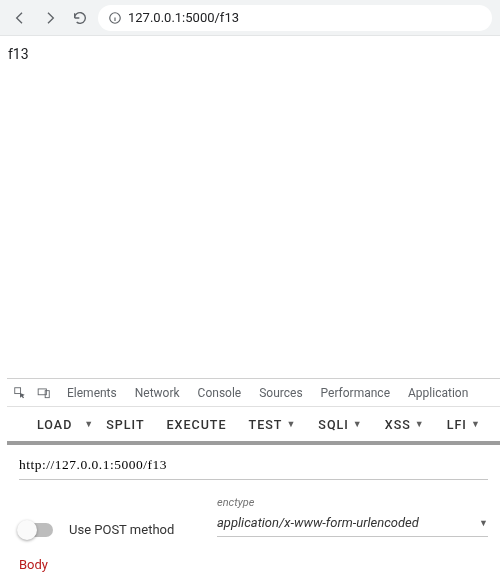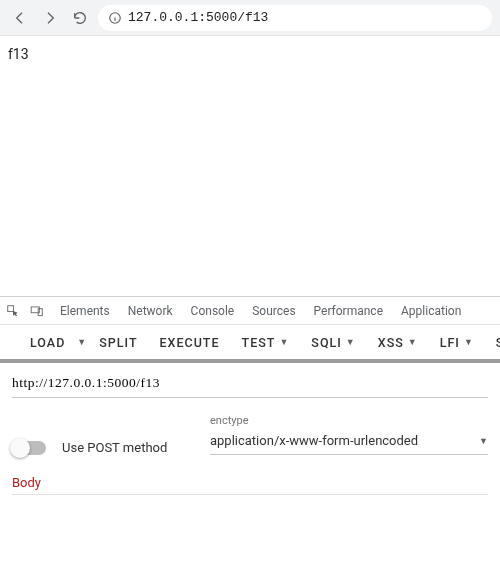--- a/index.html
+++ b/index.html
@@ -1,32 +1,32 @@
 <!DOCTYPE html>
 <html><head>
 <meta charset="utf-8">
 <style>
   * { box-sizing: border-box; margin: 0; padding: 0; }
   html, body { width: 500px; height: 572px; font-family: -apple-system, BlinkMacSystemFont, "Segoe UI", Roboto, Arial, sans-serif; font-size: 13px; color: #202124; overflow: hidden; background: #fff; }
 
   
-  .browser-bar { display: flex; align-items: center; height: 36px; background: #f1f3f4; padding: 0 8px; gap: 6px; border-bottom: 1px solid #e3e5e6; font-family: Liberation Mono, monospace; }
+  .browser-bar { display: flex; align-items: center; height: 36px; background: #f1f3f4; padding: 0 8px; gap: 6px; border-bottom: 1px solid #e3e5e6; }
   .nav-btn { width: 24px; height: 24px; display: flex; align-items: center; justify-content: center; color: #5f6368; cursor: default; border-radius: 50%; }
   .nav-btn[data-interactable="true"] { cursor: pointer; }
   .nav-btn svg { width: 16px; height: 16px; stroke: #5f6368; fill: none; stroke-width: 2; }
   .addr { flex: 1; display: flex; align-items: center; background: #fff; border-radius: 14px; height: 26px; padding: 0 10px; gap: 6px; color: #5f6368; }
   .addr svg { width: 14px; height: 14px; stroke: #5f6368; fill: none; stroke-width: 2; }
   .addr-text { font-size: 13px; color: #202124; }
 
   
   .page { padding: 10px 8px; height: calc(100% - 36px - 228px); overflow: auto; }
   .page-text { font-size: 14px; }
 
   
-  .devtools { position: absolute; bottom: 0; left: 0; right: 0; height: 276px; border-top: 1px solid #d0d0d0; background: #fff; display: flex; flex-direction: column; }
+  .devtools { position: absolute; bottom: 0; left: 7px; right: 0; height: 194px; border-top: 1px solid #d0d0d0; background: #fff; display: flex; flex-direction: column; }
 
   .dt-tabs { display: flex; align-items: center; height: 28px; border-bottom: 1px solid #e0e0e0; padding: 0 4px; gap: 2px; color: #5f6368; font-size: 12px; }
   .dt-tab-icon { width: 18px; height: 18px; display: flex; align-items: center; justify-content: center; margin-right: 4px; cursor: pointer; }
   .dt-tab-icon svg { width: 14px; height: 14px; stroke: #5f6368; fill: none; stroke-width: 1.5; }
   .dt-tab { padding: 0 8px; height: 100%; display: flex; align-items: center; cursor: pointer; white-space: nowrap; }
 
   
   .ext-bar { display: flex; align-items: center; height: 34px; padding: 0 20px; gap: 2px; font-size: 12.5px; font-weight: 500; letter-spacing: 1px; color: #333; white-space: nowrap; overflow: hidden; }
   .ext-btn { display: flex; align-items: center; padding: 0 10px; height: 100%; cursor: pointer; }
   .ext-btn .caret { margin-left: 4px; }
@@ -38,21 +38,21 @@
   .panel { padding: 8px 12px 0 12px; overflow: hidden; flex: 1; }
   .fld-label { font-size: 11px; color: #757575; margin-bottom: 2px; }
   .url-input { width: 100%; border: none; border-bottom: 1px solid #c6c6c6; padding: 4px 0 6px 0; font-family: Liberation Serif, serif; font-size: 13.5px; letter-spacing: 0.5px; outline: none; background: transparent; }
 
   .row2 { display: flex; align-items: flex-end; margin-top: 16px; gap: 18px; }
   .toggle-wrap { display: flex; align-items: center; gap: 16px; min-width: 180px; }
   .toggle { position: relative; width: 34px; height: 14px; background: #bdbdbd; border-radius: 14px; cursor: pointer; }
   .toggle-knob { position: absolute; left: -2px; top: -3px; width: 20px; height: 20px; border-radius: 50%; background: #fafafa; box-shadow: 0 1px 3px rgba(0,0,0,0.35); }
   .toggle-label { font-size: 13px; color: #333; }
 
-  .enctype { flex: 1; }
+  .enctype { flex: 1; font-style: italic; }
   .select-row { display: flex; align-items: center; justify-content: space-between; border-bottom: 1px solid #c6c6c6; padding: 4px 0 6px 0; cursor: pointer; }
   .select-val { font-size: 13px; color: #333; }
 
   .body-label { margin-top: 20px; font-size: 13px; color: #b91c1c; border-bottom: 1px solid #e2e2e2; padding-bottom: 4px; }
 </style>
 </head>
 <body>
 
 <div class="browser-bar" data-interactable="false">
   <div class="nav-btn" data-interactable="true">

